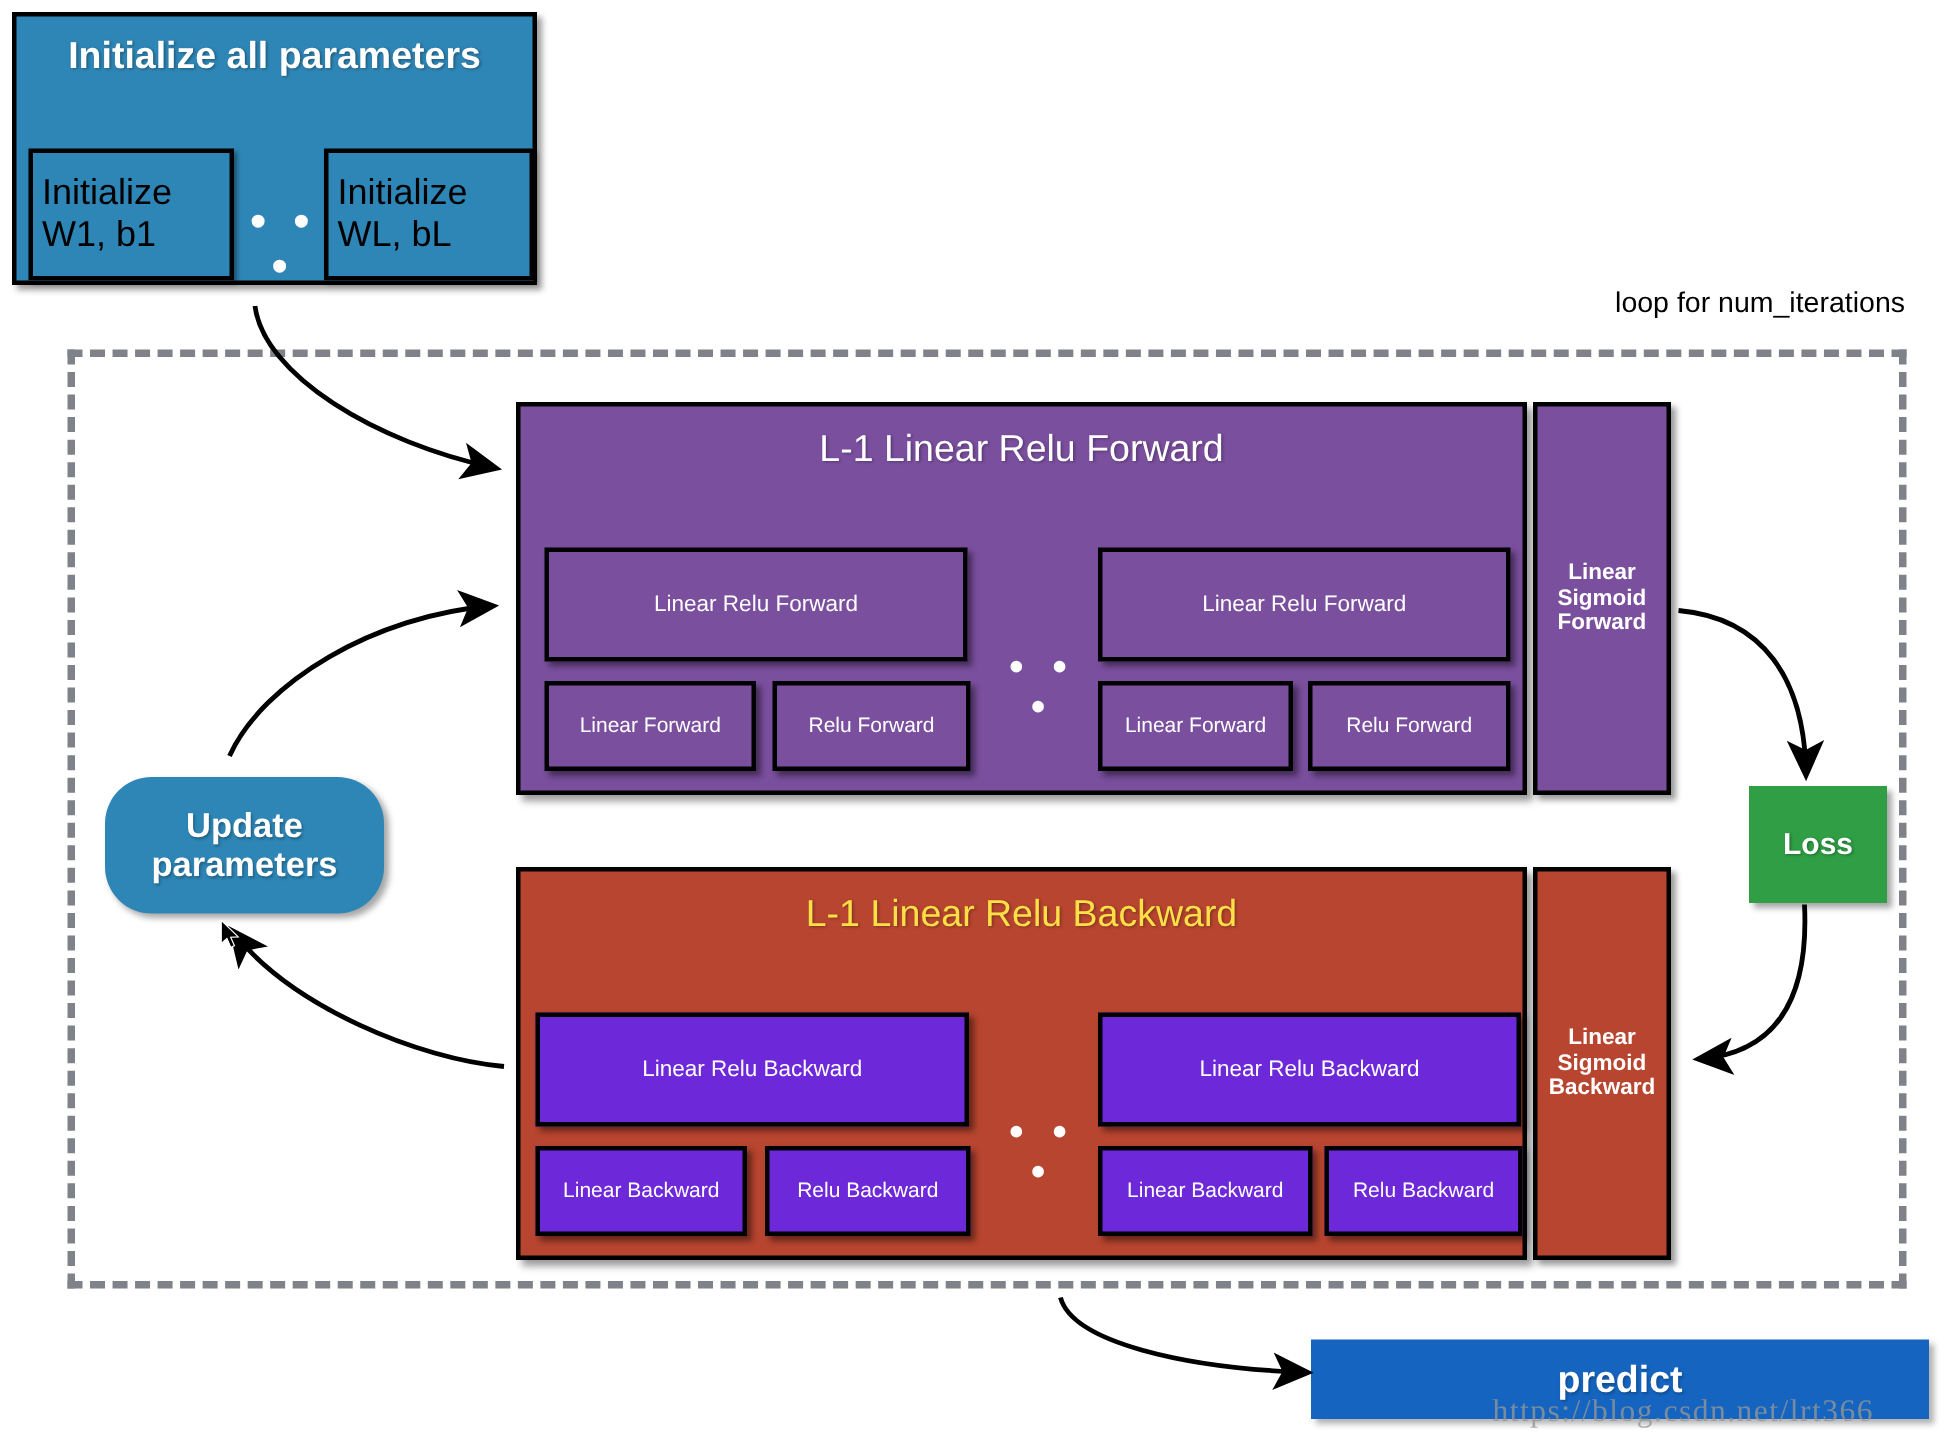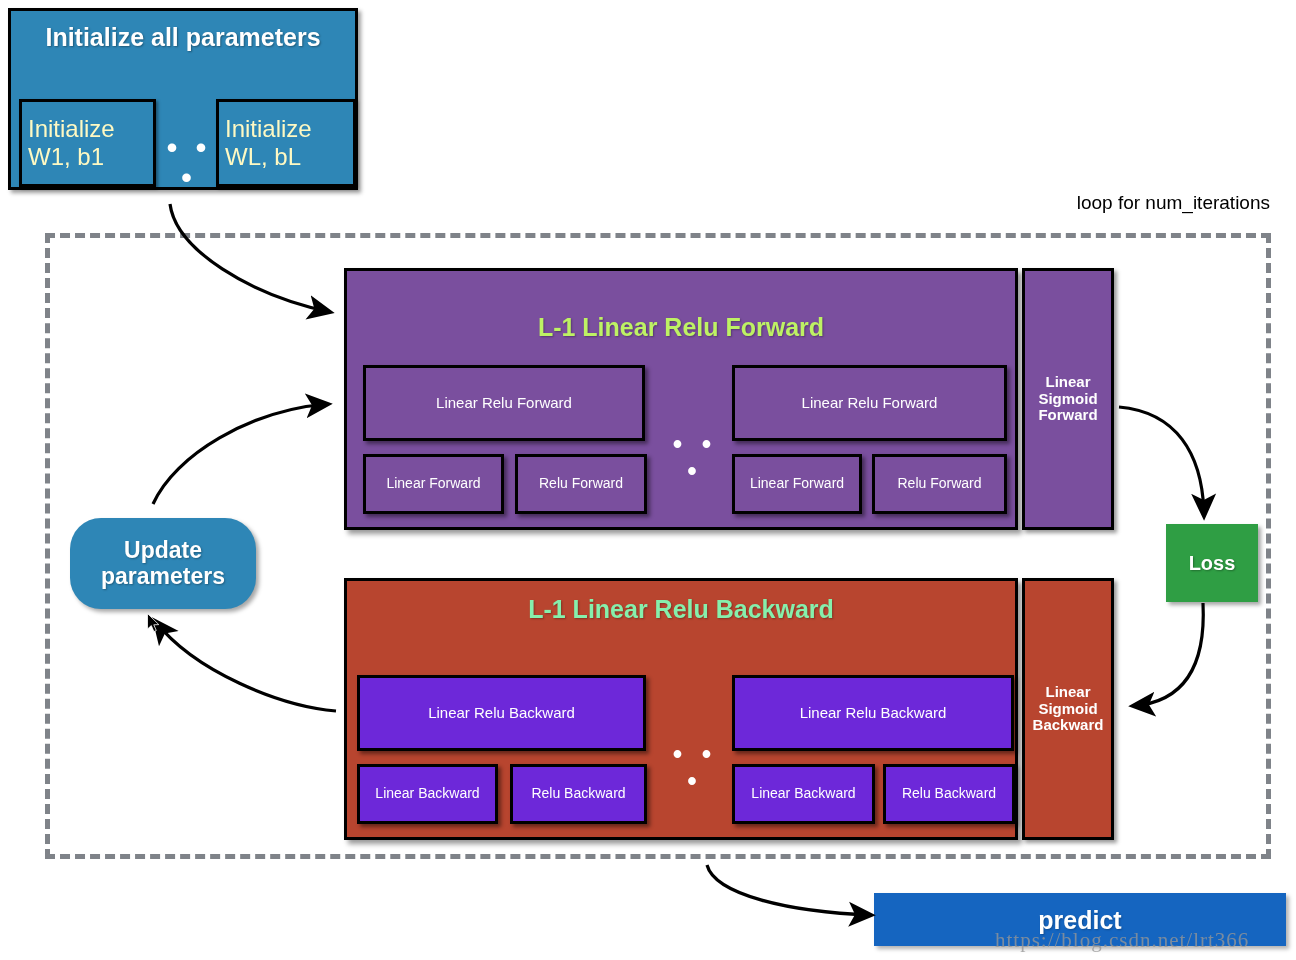--- a/index.html
+++ b/index.html
@@ -49,21 +49,21 @@
   .init-sub {
     position: absolute;
     background: #2e86b6;
     border: 3px solid #000000;
     box-sizing: border-box;
     display: flex;
     align-items: center;
     justify-content: flex-start;
     padding-left: 6px;
     font-size: 24px;
-    color: #fef9c3;
+    color: #000000;
     white-space: pre-line;
     text-align: left;
     line-height: 1.15;
     box-shadow: 2px 2px 3px rgba(0,0,0,0.4);
   }
   #init-w1 { left: 8px; top: 88px; width: 137px; height: 88px; }
   #init-wl { left: 205px; top: 88px; width: 140px; height: 88px; }
   #init-dots {
     position: absolute;
     left: 155px; top: 122px;
@@ -96,24 +96,23 @@
   #forward-group {
     left: 344px; top: 268px; width: 674px; height: 262px;
     background: #7a4f9e;
     border: 3px solid #000000;
     display: block;
     box-shadow: 4px 4px 5px rgba(0,0,0,0.4);
   }
   #forward-title {
     position: absolute;
     left: 0; top: 14px; width: 100%;
-    font-size: 25px; font-weight: bold; color: #bef264;
+    font-size: 25px; font-weight: normal; color: #ffffff;
     text-align: center;
     text-shadow: 1px 1px 2px rgba(0,0,0,0.3);
-    margin-top: 28px;
   }
   .lvl2 {
     position: absolute;
     box-sizing: border-box;
     border: 3px solid #000000;
     display: flex; align-items: center; justify-content: center;
     color: #ffffff; font-size: 15px;
     box-shadow: 3px 3px 4px rgba(0,0,0,0.45);
   }
   .lvl3 {
@@ -152,21 +151,21 @@
   #backward-group {
     left: 344px; top: 578px; width: 674px; height: 262px;
     background: #b8452f;
     border: 3px solid #000000;
     display: block;
     box-shadow: 4px 4px 5px rgba(0,0,0,0.4);
   }
   #backward-title {
     position: absolute;
     left: 0; top: 14px; width: 100%;
-    font-size: 25px; font-weight: bold; color: #86efac;
+    font-size: 25px; font-weight: normal; color: #fde047;
     text-align: center;
     text-shadow: 1px 1px 2px rgba(0,0,0,0.3);
   }
   #bwd-lrb-1 { left: 10px; top: 94px; width: 289px; height: 76px; }
   #bwd-lrb-2 { left: 385px; top: 94px; width: 282px; height: 76px; }
   #bwd-lb-1  { left: 10px; top: 183px; width: 141px; height: 60px; }
   #bwd-rb-1  { left: 163px; top: 183px; width: 137px; height: 60px; }
   #bwd-lb-2  { left: 385px; top: 183px; width: 143px; height: 60px; }
   #bwd-rb-2  { left: 536px; top: 183px; width: 132px; height: 60px; }
   #bwd-dots {

